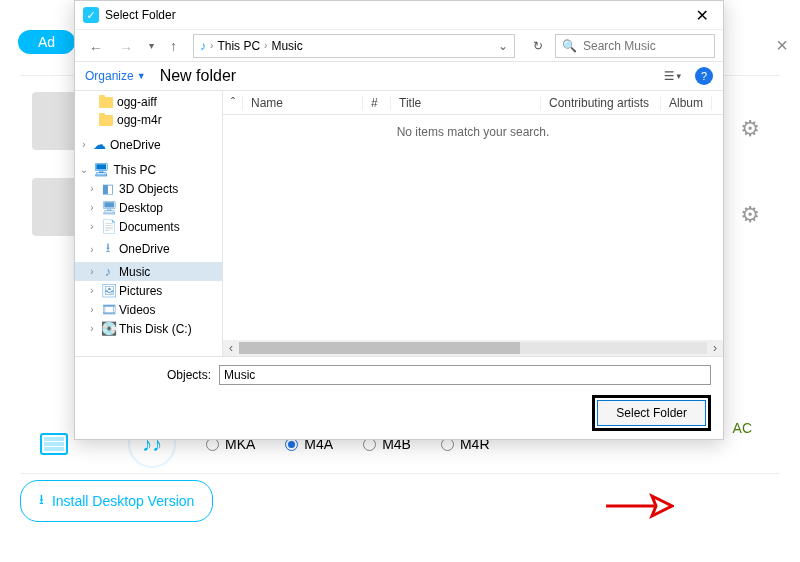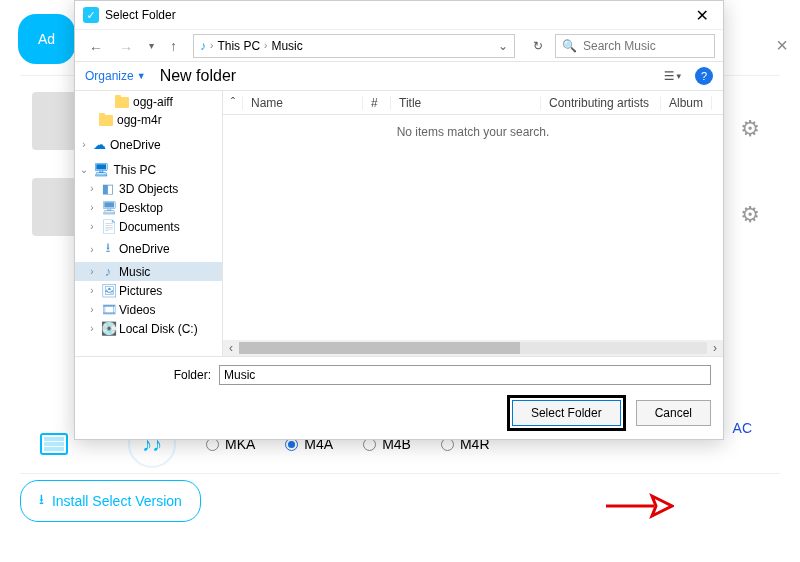--- a/index.html
+++ b/index.html
@@ -2,38 +2,38 @@
 <html><head>
 <meta charset="utf-8">
 <style>
 * { box-sizing: border-box; margin: 0; padding: 0; }
 body { font-family: "Segoe UI", Arial, sans-serif; font-size: 12px; background: #fff; width: 800px; height: 562px; position: relative; overflow: hidden; }
 
 
 .bg-page { position: absolute; inset: 0; background: #fff; }
 .bg-x { position: absolute; top: 34px; right: 12px; font-size: 20px; color: #888; cursor: pointer; }
 .bg-hr { position: absolute; top: 75px; left: 20px; right: 20px; border-top: 1px solid #eee; }
-.bg-add { position: absolute; top: 14px; left: 18px; background: #00bcff; color: #fff; border-radius: 18px; padding: 17px 20px; font-size: 14px; }
+.bg-add { position: absolute; top: 30px; left: 18px; background: #00bcff; color: #fff; border-radius: 18px; padding: 4px 20px; font-size: 14px; }
 .bg-card { position: absolute; left: 32px; width: 56px; height: 58px; background: #e0e0e0; border-radius: 4px; }
 .bg-card.c1 { top: 92px; } .bg-card.c2 { top: 178px; }
 .bg-circle { position: absolute; width: 14px; height: 14px; background: #fff; border-radius: 50%; left: 56px; }
 .bg-card.c1 .bg-circle, .bg-card.c2 .bg-circle { bottom: 6px; }
 .bg-gear { position: absolute; right: 40px; color: #999; font-size: 22px; }
 .bg-gear.g1 { top: 116px; } .bg-gear.g2 { top: 202px; }
 
 .format-row { position: absolute; top: 420px; left: 40px; right: 40px; display: flex; align-items: center; gap: 20px; }
 .video-icon { width: 28px; height: 22px; border: 2px solid #00bcff; border-radius: 3px; display: flex; flex-direction: column; justify-content: space-between; padding: 2px; }
 .video-icon div { height: 4px; background: #00bcff; opacity: .3; }
 .music-circle { width: 48px; height: 48px; border: 2px solid #e5f4ff; border-radius: 50%; display: flex; align-items: center; justify-content: center; color: #00bcff; font-size: 20px; margin-left: 40px; }
 .fmt-opts { display: flex; gap: 30px; margin-left: 10px; text-align: right; }
 .fmt-opt { display: flex; align-items: center; gap: 6px; font-size: 14px; }
 .radio { width: 13px; height: 13px; border: 1.5px solid #888; border-radius: 50%; display: inline-flex; align-items: center; justify-content: center; }
 .radio.sel { border-color: #1a73e8; }
 .radio.sel::after { content: ""; width: 7px; height: 7px; background: #1a73e8; border-radius: 50%; }
-.aac-txt { position: absolute; top: 420px; right: 48px; font-size: 14px; color: #1d4ed8; }
+.aac-txt { position: absolute; top: 420px; right: 48px; font-size: 14px; color: #4d7c0f; }
 
 .install-btn { position: absolute; left: 20px; bottom: 40px; border: 1.5px solid #00bcff; color: #00bcff; border-radius: 18px; padding: 8px 18px; display: flex; align-items: center; gap: 8px; font-size: 14px; cursor: pointer; }
 .convert-btn { position: absolute; right: 20px; bottom: 40px; background: #8cc8e8; color: #fff; border-radius: 18px; padding: 10px 28px; font-size: 15px; cursor: pointer; }
 .red-arrow { position: absolute; right: 126px; bottom: 42px; }
 .bg-hr2 { position: absolute; bottom: 88px; left: 20px; right: 20px; border-top: 1px solid #eee; }
 
 
 .dialog { position: absolute; top: 0; left: 74px; width: 650px; height: 440px; background: #fff; border: 1px solid #ccc; box-shadow: 0 4px 20px rgba(0,0,0,.2); display: flex; flex-direction: column; }
 .titlebar { display: flex; align-items: center; height: 28px; padding: 0 8px; }
 .titlebar .app-icon { width: 16px; height: 16px; background: #1ec8ff; border-radius: 3px; display: flex; align-items: center; justify-content: center; color: #fff; font-size: 11px; margin-right: 6px; }
@@ -130,21 +130,21 @@
           <span class="radio"></span>
           <span>M4R</span>
         </label>
     </div>
   </div>
   <div class="aac-txt">AC</div>
 
   <div class="bg-hr2"></div>
   <div class="install-btn">
     <span>⭳</span>
-    <span>Install Select Version</span>
+    <span>Install Desktop Version</span>
   </div>
   <svg class="red-arrow" width="70" height="28">
     <line x1="2" y1="14" x2="50" y2="14" stroke="#e00000" stroke-width="3"></line>
     <polygon points="48,4 68,14 48,24 52,14" fill="none" stroke="#e00000" stroke-width="3"></polygon>
   </svg>
 </div>
 
 <div class="dialog">
   <div class="titlebar">
     <div class="app-icon">✓</div>
@@ -178,21 +178,21 @@
         <span style="font-size:9px">▼</span>
       </span>
     <span class="newf">New folder</span>
     <span class="spacer"></span>
     <span class="view-ic">☰ <span style="font-size:9px">▾</span></span>
     <span class="help">?</span>
   </div>
 
   <div class="body">
     <div class="tree">
-      <div class="tree-item" style="padding-left:40px">
+      <div class="tree-item" style="padding-left:24px">
           <span class="folder-ic"></span>
           <span>ogg-aiff</span>
         </div>
       <div class="tree-item" style="padding-left:24px">
           <span class="folder-ic"></span>
           <span>ogg-m4r</span>
         </div>
       <div style="height:6px"></div>
       <div class="tree-item">
           <span class="expander">›</span>
@@ -236,21 +236,21 @@
           <span>Pictures</span>
         </div>
       <div class="tree-item" style="padding-left:12px">
           <span class="expander">›</span>
           <span class="generic-ic">🎞</span>
           <span>Videos</span>
         </div>
       <div class="tree-item" style="padding-left:12px">
           <span class="expander">›</span>
           <span class="generic-ic">💽</span>
-          <span>Local Disk (C:)</span>
+          <span>This Disk (C:)</span>
         </div>
 
     </div>
 
     <div class="content">
       <div class="cols">
         <div class="sortcol">ˆ</div>
         <div class="c-name">Name</div>
         <div class="c-num">#</div>
         <div class="c-title">Title</div>
@@ -263,23 +263,22 @@
         <div class="track">
             <div class="thumb"></div>
           </div>
         <span class="arr">›</span>
       </div>
     </div>
   </div>
 
   <div class="footer">
     <div class="folder-row">
-      <label>Folder:</label>
+      <label>Objects:</label>
       <input value="Music" style="">
     </div>
     <div class="btn-row">
       <span class="highlight-box">
         <button class="dlg-btn primary">Select Folder</button>
       </span>
-      <button class="dlg-btn">Cancel</button>
     </div>
   </div>
 </div>
 
 </body></html>

